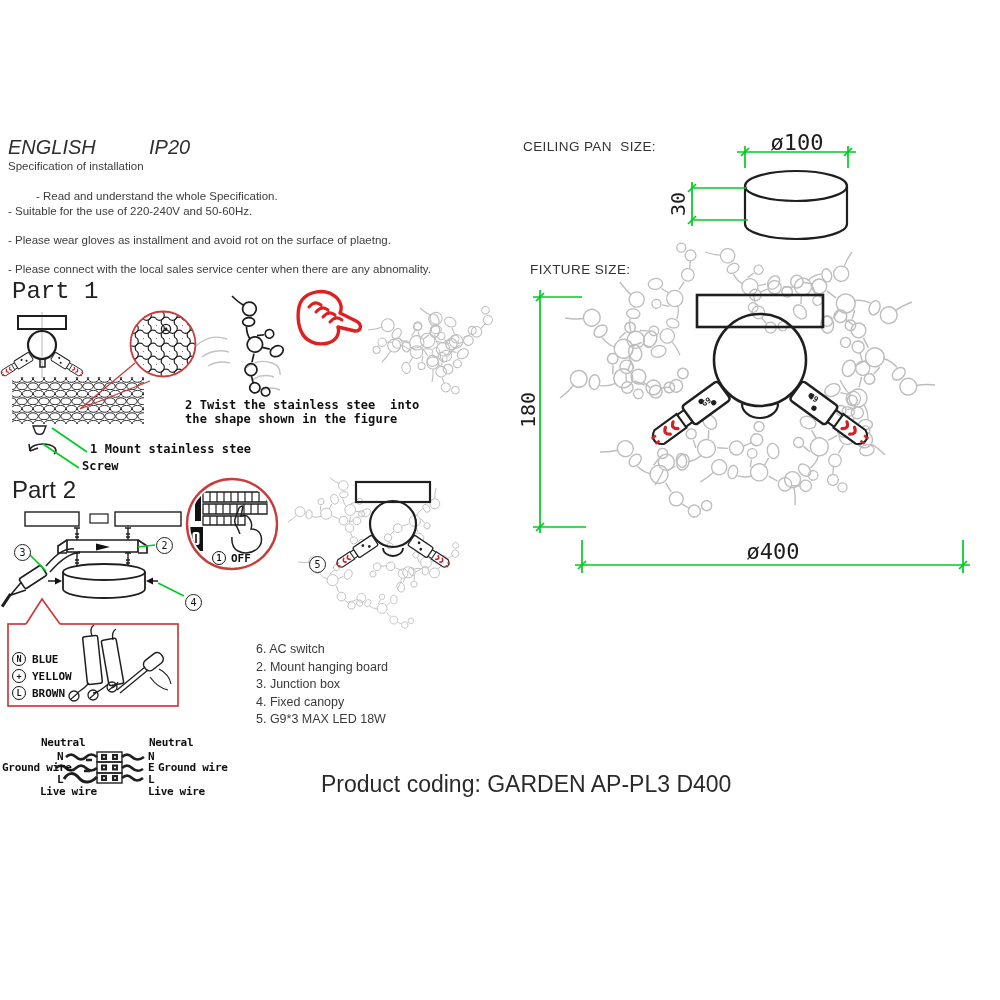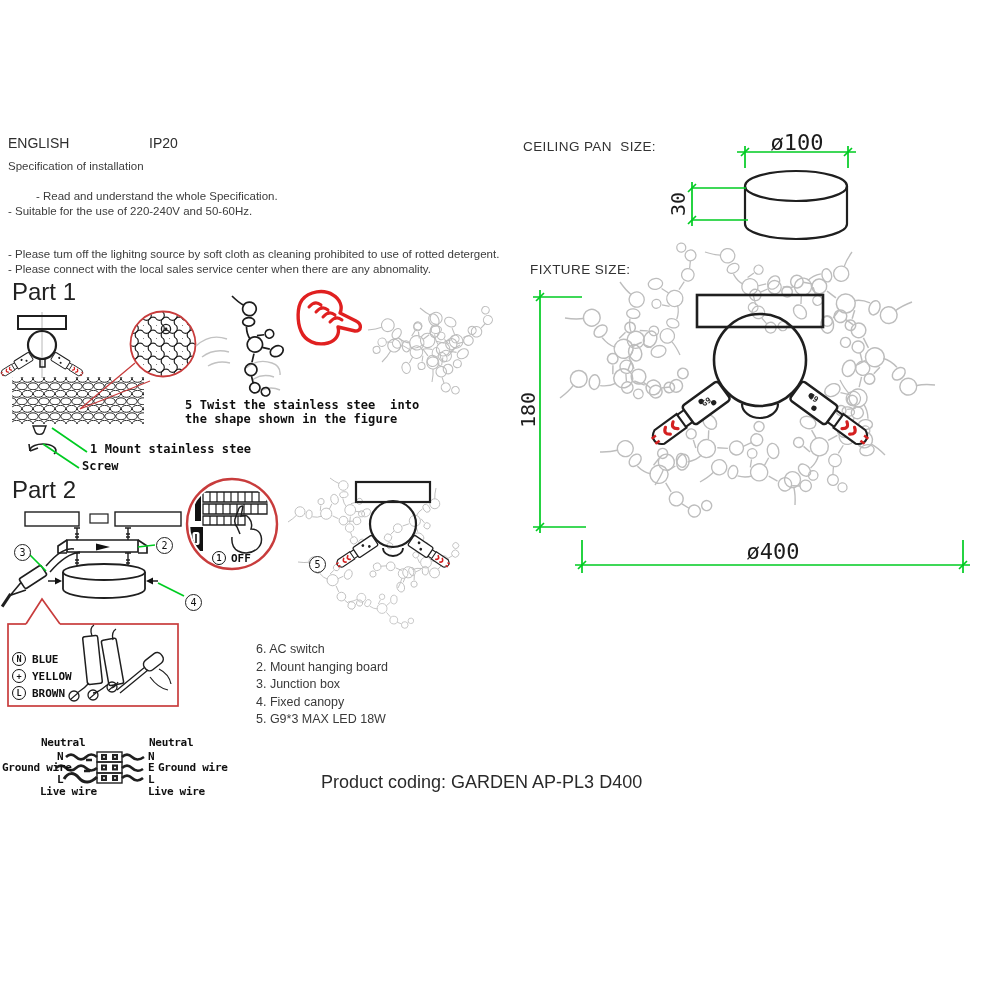--- a/index.html
+++ b/index.html
@@ -1,28 +1,28 @@
 <!DOCTYPE html>
 <html><head>
 <meta charset="utf-8">
 <style>
   html,body{margin:0;padding:0;background:#fff;}
   .page{position:relative;width:1000px;height:1000px;background:#ffffff;overflow:hidden;
         font-family:"Liberation Sans",sans-serif;color:#383838;}
   .art{position:absolute;left:0;top:0;width:1000px;height:1000px;}
   .t{position:absolute;white-space:pre;line-height:1.12;}
-  .big{font-size:14px;color:#2e2e2e;}
+  .big{font-size:20px;color:#2e2e2e;font-style:italic;}
   .spec{font-size:11.5px;color:#3c3c3c;}
   .ptitle{font-size:24px;color:#222;}
   .mono{font-family:"DejaVu Sans Mono",monospace;font-weight:bold;color:#0f0f0f;}
   .lab12{font-size:12px;letter-spacing:0.1px;}
   .lab11{font-size:11px;}
   .wire{font-size:11px;letter-spacing:-0.3px;}
   .list{font-size:12.5px;color:#3a3a3a;}
-  .prod{font-size:18px;color:#2a2a2a;}
+  .prod{font-size:23px;color:#2a2a2a;}
   .size-title{font-size:13.5px;color:#333;letter-spacing:0.4px;}
   .cad{font-family:"DejaVu Sans Mono",monospace;color:#1c1c1c;}
   .dim22{font-size:22px;}
   .dim20{font-size:20px;}
   .vdim{transform:translate(-50%,-50%) rotate(-90deg);}
   .hdim{transform:translate(-50%,-50%);}
   .callout{position:absolute;width:15px;height:15px;border:1.5px solid #222;border-radius:50%;
            background:#fff;display:flex;align-items:center;justify-content:center;
            font-family:"DejaVu Sans Mono",monospace;font-size:10px;color:#111;}
   .symrow{position:absolute;display:flex;align-items:center;gap:6px;}
@@ -290,25 +290,25 @@
       <path d="M578,569 l8,-8 M959,569 l8,-8" class="g"></path>
     </g>
   </svg>
 
   <div class="t big" style="left:8px;top:136px;">ENGLISH</div>
   <div class="t big" style="left:149px;top:136px;">IP20</div>
 
   <div class="t spec" style="left:8px;top:160px;">Specification of installation</div>
   <div class="t spec" style="left:8px;top:190px;margin-left:28px;">- Read and understand the whole Specification.</div>
   <div class="t spec" style="left:8px;top:204.5px;">- Suitable for the use of 220-240V and 50-60Hz.</div>
-  <div class="t spec" style="left:8px;top:248px;">- Please tum off the lighitng source by soft cloth as cleaning prohibited to use of rotted detergent.</div>
+  <div class="t spec" style="left:8px;top:233.5px;">- Please wear gloves as installment and avoid rot on the surface of plaetng.</div>
   <div class="t spec" style="left:8px;top:262.5px;">- Please connect with the local sales service center when there are any abnomality.</div>
 
-  <div class="t ptitle" style="left:12px;top:279px;">Part 1</div>
-  <div class="t mono lab12" style="left:185px;top:399px;">5 Twist the stainless stee  into</div>
+  <div class="t ptitle" style="left:12px;top:279px;font-family:Liberation Mono, monospace;">Part 1</div>
+  <div class="t mono lab12" style="left:185px;top:399px;">2 Twist the stainless stee  into</div>
   <div class="t mono lab12" style="left:185px;top:413px;">the shape shown in the figure</div>
   <div class="t mono lab12" style="left:90px;top:443px;">1 Mount stainless stee</div>
   <div class="t mono lab12" style="left:82px;top:460px;">Screw</div>
 
   <div class="t ptitle" style="left:12px;top:477px;">Part 2</div>
 
   <div class="callout" style="left:156px;top:537px;">2</div>
   <div class="callout" style="left:14px;top:544px;">3</div>
   <div class="callout" style="left:185px;top:594px;">4</div>
   <div class="callout" style="left:309px;top:556px;">5</div>

